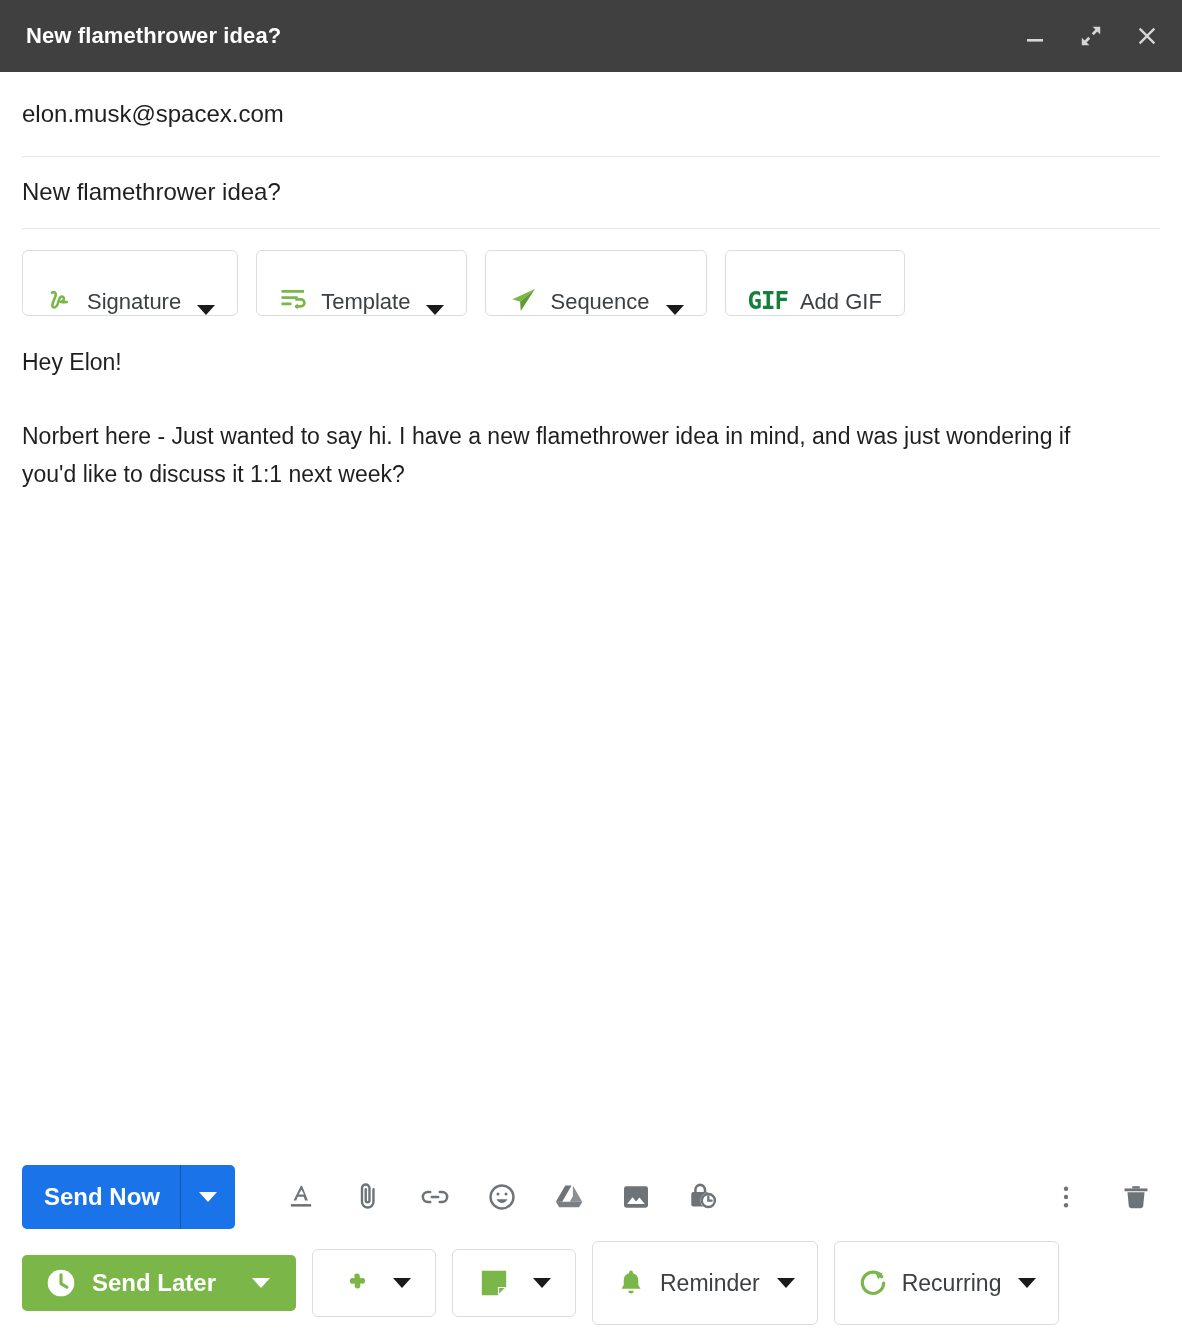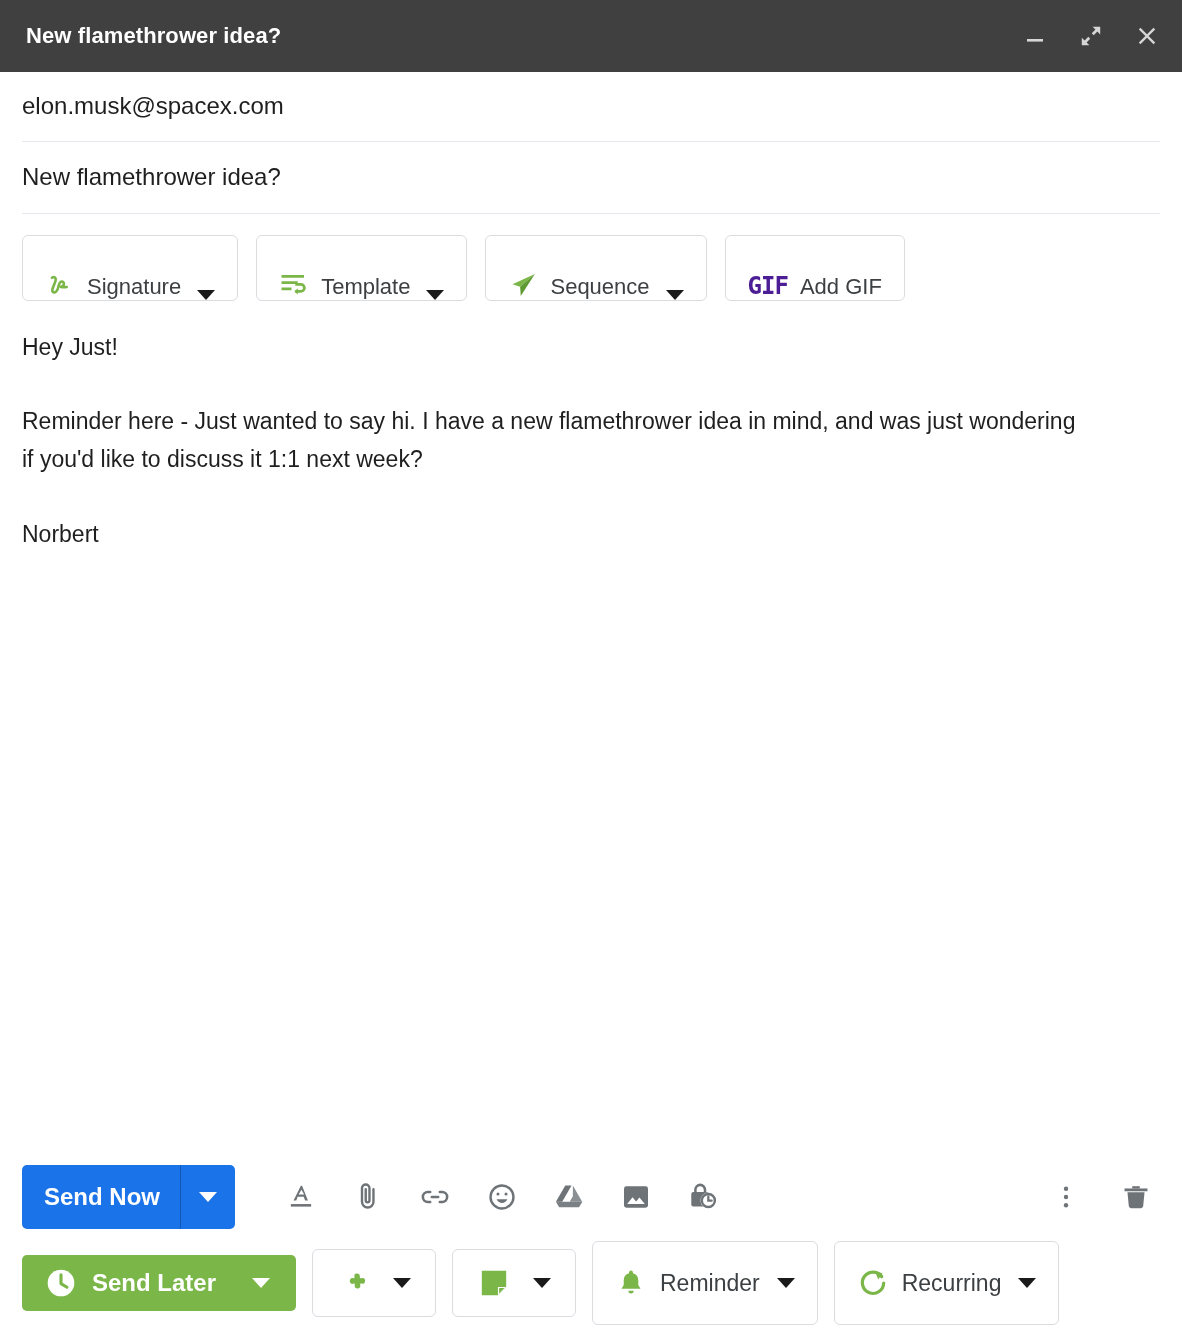--- a/index.html
+++ b/index.html
@@ -51,21 +51,21 @@
     cursor: pointer;
   }
   .win-btn svg { display: block; }
 
   
   .field-row {
     padding: 0 22px;
     flex: 0 0 auto;
   }
   .field-inner {
-    height: 70px;
+    height: 85px;
     display: flex;
     align-items: center;
     border-bottom: 1px solid #e4e8ec;
   }
   .field-text {
     font-size: 24px;
     color: #1f1f1f;
     line-height: 1.2;
   }
   .field-row.subject .field-inner { height: 72px; }
@@ -97,21 +97,21 @@
   .caret {
     width: 0; height: 0;
     border-left: 9px solid transparent;
     border-right: 9px solid transparent;
     border-top: 10px solid #1a1a1a;
     margin-left: 4px;
   }
   .gif-word {
     font-size: 24px;
     font-weight: bold;
-    color: #4c1d95;
+    color: #15803d;
     letter-spacing: -1px;
     font-family: "DejaVu Sans Mono", monospace;
   }
 
   
   .mail-body {
     flex: 1 1 auto;
     padding: 27px 22px 0 22px;
     overflow: hidden;
   }
@@ -316,25 +316,24 @@
     </div>
 
     <div class="tool-btn">
       <span class="gif-word">GIF</span>
       <span class="tb-label">Add GIF</span>
     </div>
 
   </div>
 
   <div class="mail-body">
-    <div class="body-para">Hey Just!</div>
+    <div class="body-para">Hey Elon!</div>
     <div class="body-spacer"></div>
-    <div class="body-para">Reminder here - Just wanted to say hi. I have a new flamethrower idea in mind, and was just wondering if you'd like to discuss it 1:1 next week?</div>
+    <div class="body-para">Norbert here - Just wanted to say hi. I have a new flamethrower idea in mind, and was just wondering if you'd like to discuss it 1:1 next week?</div>
     <div class="body-spacer"></div>
-    <div class="body-para">Norbert</div>
   </div>
 
   <div class="bottom-area">
 
     <div class="send-row">
 
       <div class="send-now-group">
         <div class="send-now-main">
           <span>Send Now</span>
         </div>

